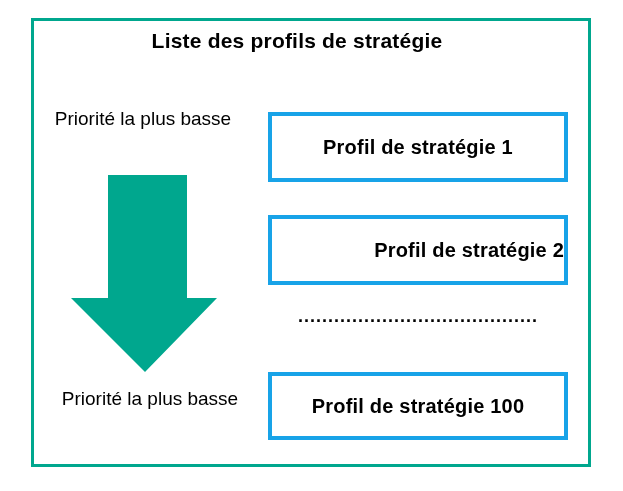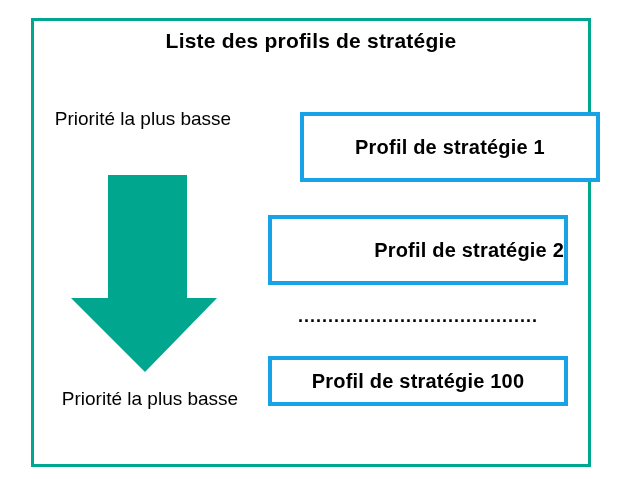--- a/index.html
+++ b/index.html
@@ -21,21 +21,21 @@
     left: 31px;
     top: 18px;
     width: 560px;
     height: 449px;
     border: 3px solid #00A78E;
     box-sizing: border-box;
     background: #ffffff;
   }
   .title {
     position: absolute;
-    left: 31px;
+    left: 17px;
     top: 29px;
     width: 560px;
     text-align: center;
     font-size: 21px;
     font-weight: bold;
     letter-spacing: 0.2px;
   }
   .label-top {
     position: absolute;
     left: 37px;
@@ -61,23 +61,23 @@
     border: 4px solid #18A3E8;
     box-sizing: border-box;
     background: #ffffff;
     display: flex;
     align-items: center;
     justify-content: center;
     font-size: 20px;
     font-weight: bold;
     letter-spacing: 0.2px;
   }
-  .box-1 { top: 112px; height: 70px; margin-left: 32px; }
+  .box-1 { top: 112px; height: 70px; }
   .box-2 { top: 215px; height: 70px; justify-content: flex-end; }
-  .box-100 { top: 356px; height: 50px; }
+  .box-100 { top: 372px; height: 68px; }
   .dots {
     position: absolute;
     left: 268px;
     top: 306px;
     width: 300px;
     text-align: center;
     font-size: 18px;
     font-weight: bold;
     letter-spacing: 1px;
     white-space: nowrap;

